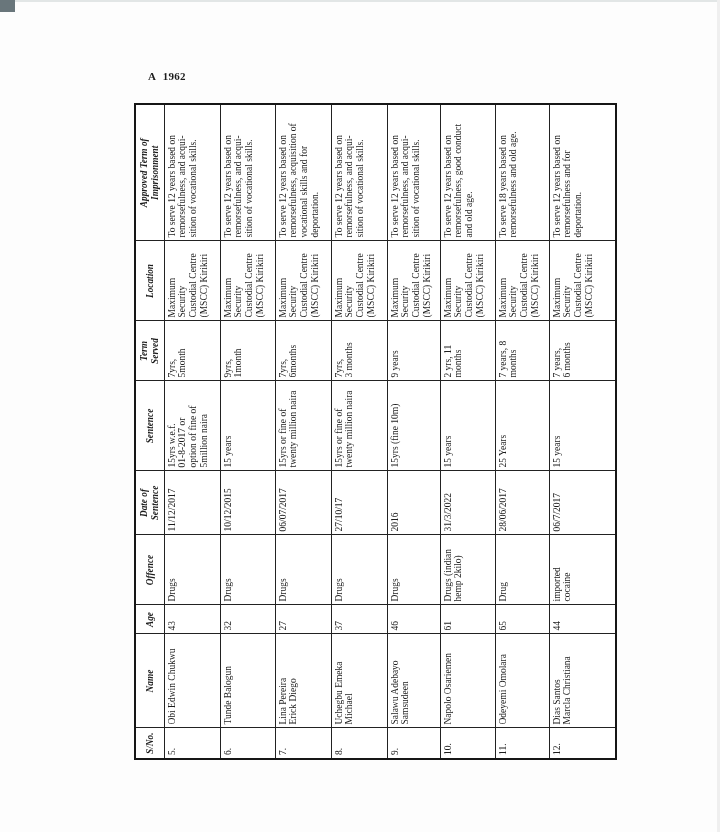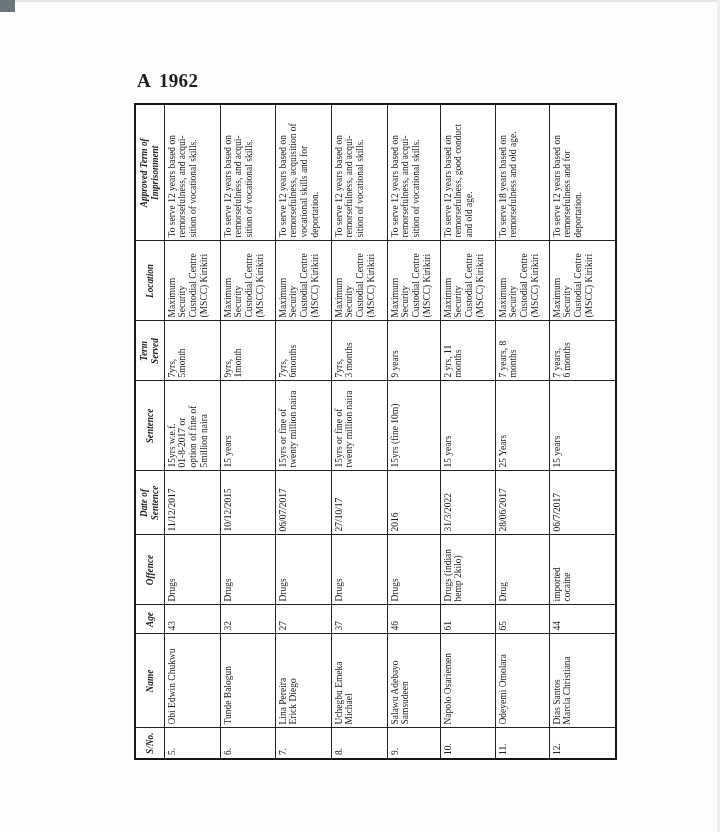--- a/index.html
+++ b/index.html
@@ -5,22 +5,22 @@
   html,body{margin:0;padding:0}
   body{
     width:720px;height:832px;position:relative;overflow:hidden;
     background:#fdfdfd;color:#1d1d1d;
     font-family:"Liberation Serif", serif;
   }
   .edge-top{position:absolute;left:0;top:0;width:720px;height:2px;background:#e2e6e6}
   .corner{position:absolute;left:0;top:0;width:15px;height:12px;background:#69767b}
   .edge-right{position:absolute;right:0;top:0;width:3px;height:832px;background:#efefef}
   .folio{
-    position:absolute;left:137px;top:70px;
-    font-weight:bold;font-size:19px;word-spacing:4px;letter-spacing:.3px;white-space:pre;
+    position:absolute;left:148px;top:70px;
+    font-weight:bold;font-size:11px;word-spacing:4px;letter-spacing:.3px;white-space:pre;
   }
   
   .rot{
     position:absolute;left:47px;top:192px;width:655px;height:481px;
     transform:rotate(-90deg);
   }
   table.doc{
     border-collapse:collapse;table-layout:fixed;
     width:655px;height:481px;
     border:2.4px solid #161616;

